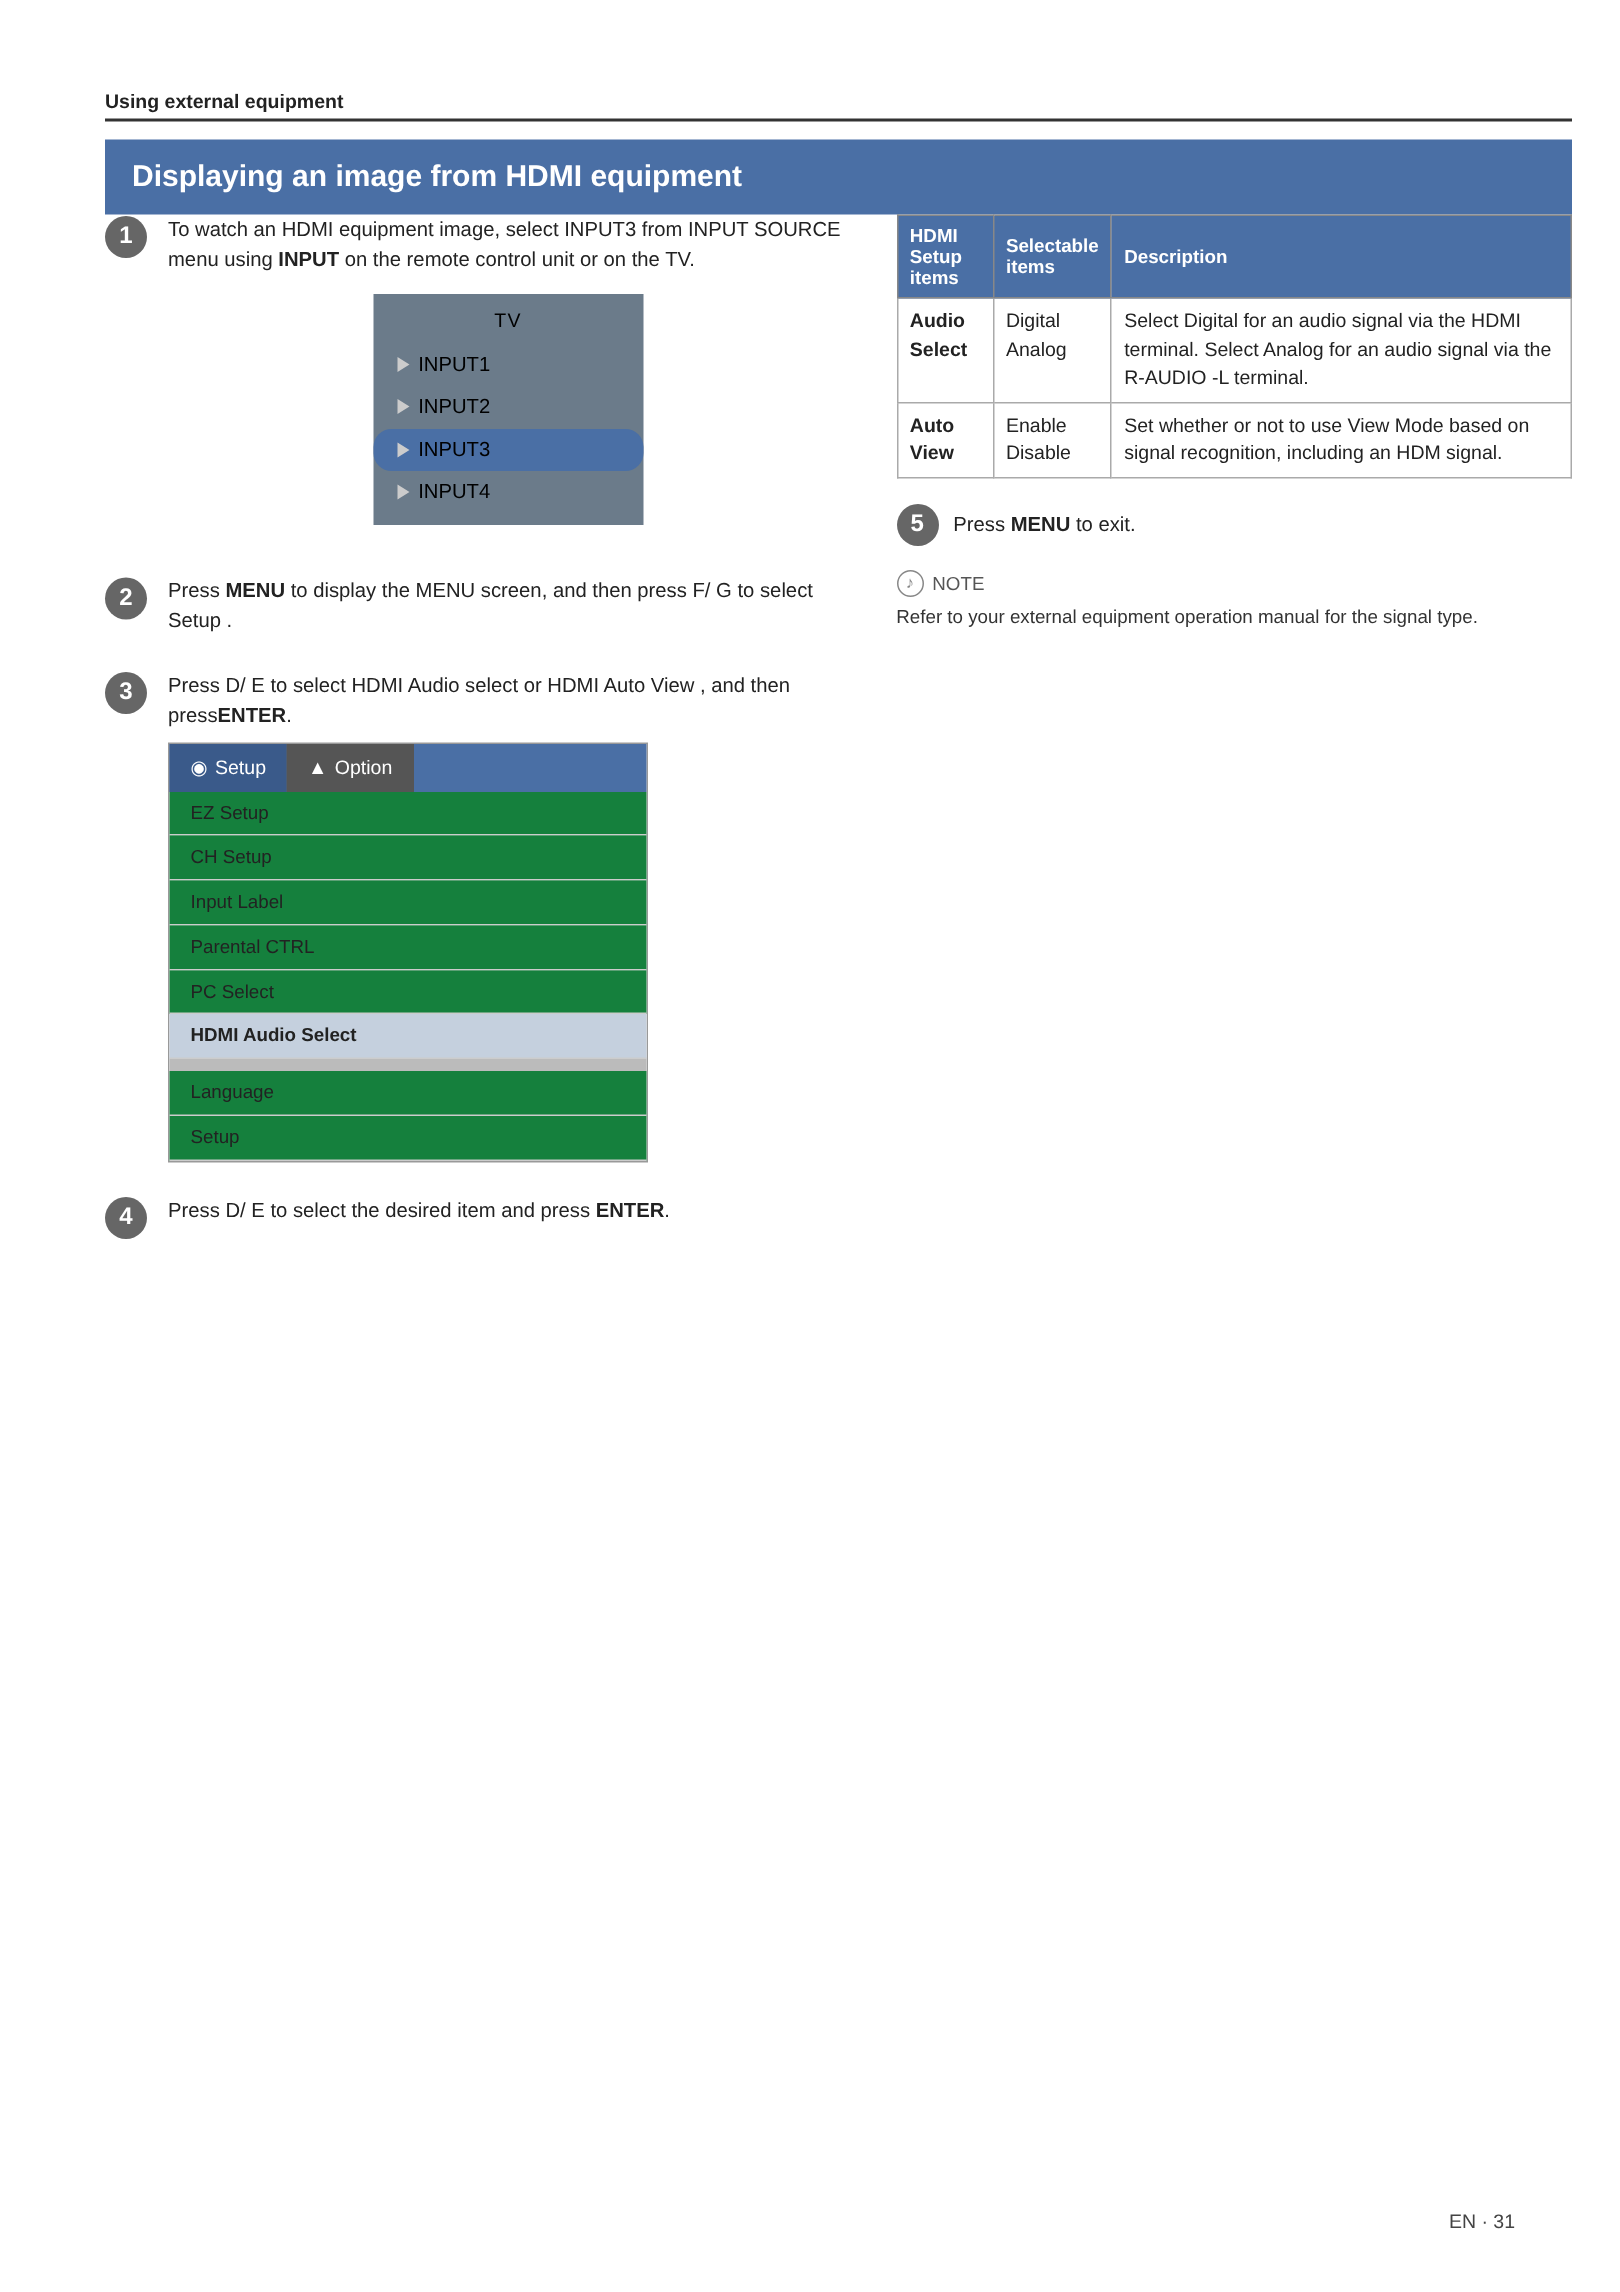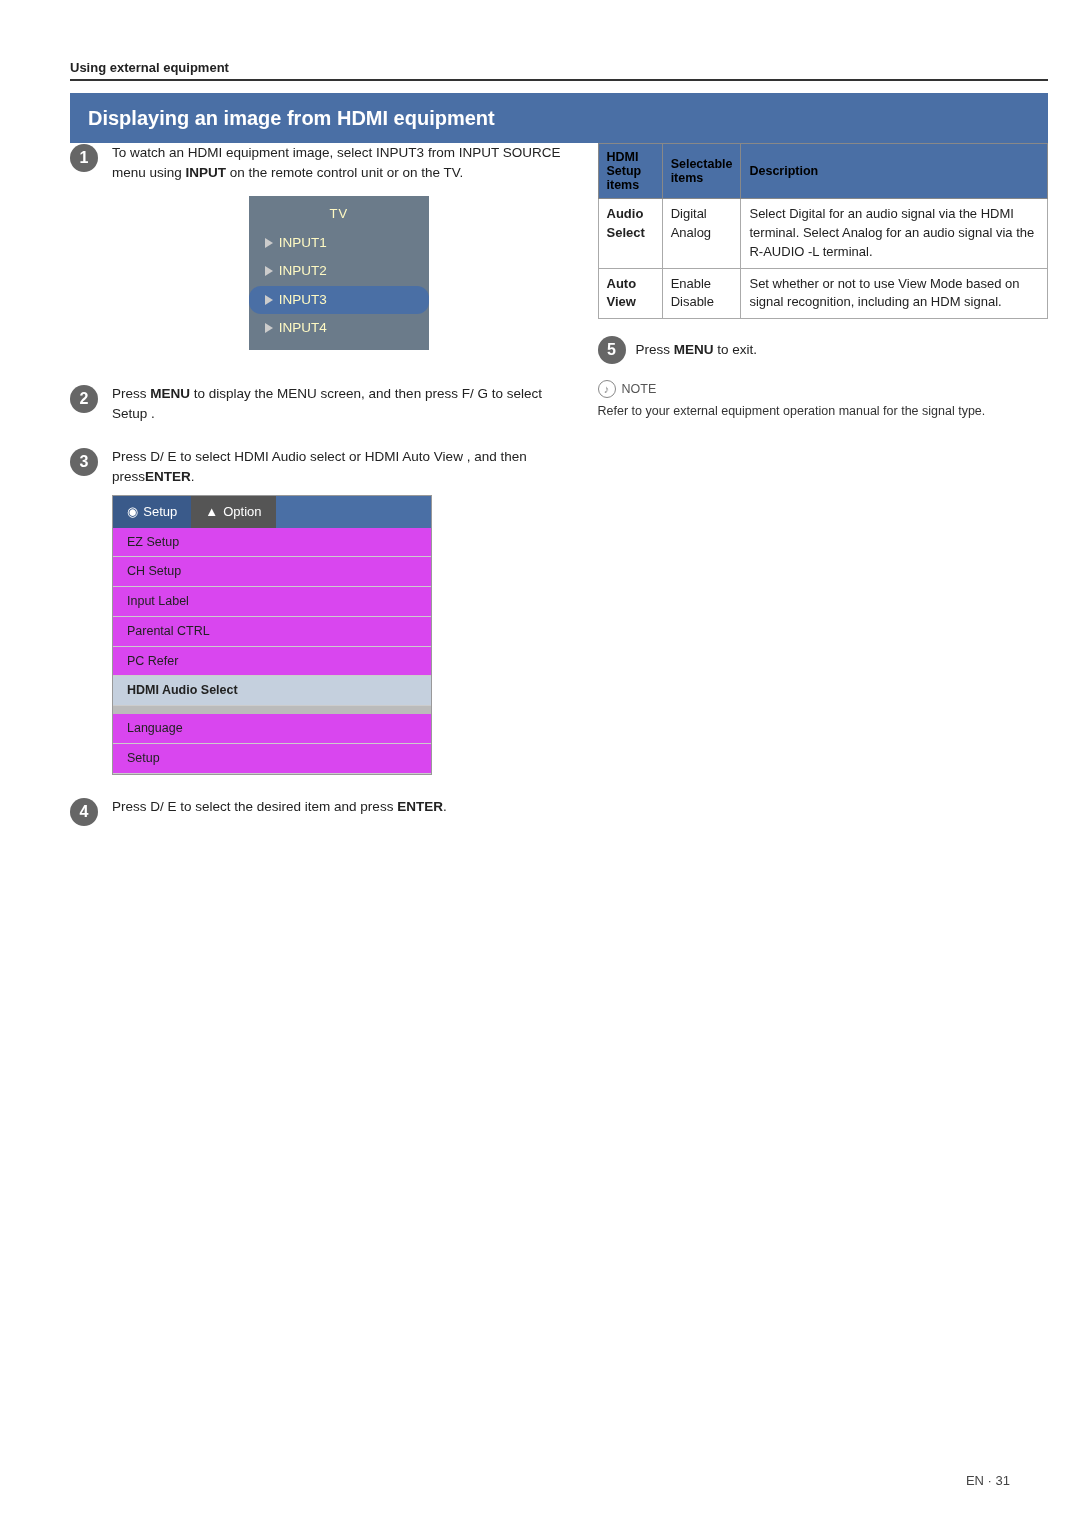--- a/index.html
+++ b/index.html
@@ -78,21 +78,21 @@
       line-height: 1.5;
     }
 
     .step-text b {
       font-weight: bold;
     }
 
     
     .tv-menu-box {
       background: #6b7b8a;
-      color: #fef9c3;
+      color: #000000;
       width: 180px;
       margin: 12px auto;
       padding: 8px 0 8px 0;
       font-size: 14px;
     }
 
     .tv-menu-title {
       text-align: center;
       font-size: 13px;
       margin-bottom: 6px;
@@ -152,21 +152,21 @@
     }
 
     .setup-menu-body {
       background: #e8e8e8;
     }
 
     .setup-menu-item {
       padding: 5px 14px;
       font-size: 12.5px;
       color: #222;
-      background: #d946ef;
+      background: #15803d;
       border-bottom: 1px solid #ccc;
     }
 
     .setup-menu-item.highlighted {
       background: #c5d0de;
       font-weight: bold;
     }
 
     .setup-menu-divider {
       height: 8px;
@@ -175,21 +175,21 @@
 
     
     .hdmi-table {
       border-collapse: collapse;
       width: 100%;
       font-size: 13px;
     }
 
     .hdmi-table th {
       background: #4a6fa5;
-      color: #000000;
+      color: #ffffff;
       padding: 6px 8px;
       text-align: left;
       font-size: 12.5px;
       border: 1px solid #888;
       margin-left: 16px;
     }
 
     .hdmi-table td {
       border: 1px solid #aaa;
       padding: 6px 8px;
@@ -315,21 +315,21 @@
               <div class="setup-menu-tab option">
                 <span>▲</span>
                 <span>Option</span>
               </div>
             </div>
             <div class="setup-menu-body">
               <div class="setup-menu-item">EZ Setup</div>
               <div class="setup-menu-item">CH Setup</div>
               <div class="setup-menu-item">Input Label</div>
               <div class="setup-menu-item">Parental CTRL</div>
-              <div class="setup-menu-item">PC Refer</div>
+              <div class="setup-menu-item">PC Select</div>
               <div class="setup-menu-item highlighted">HDMI Audio Select</div>
               <div class="setup-menu-divider"></div>
               <div class="setup-menu-item">Language</div>
               <div class="setup-menu-item">Setup</div>
             </div>
           </div>
         </div>
       </div>
 
       <div class="step">

